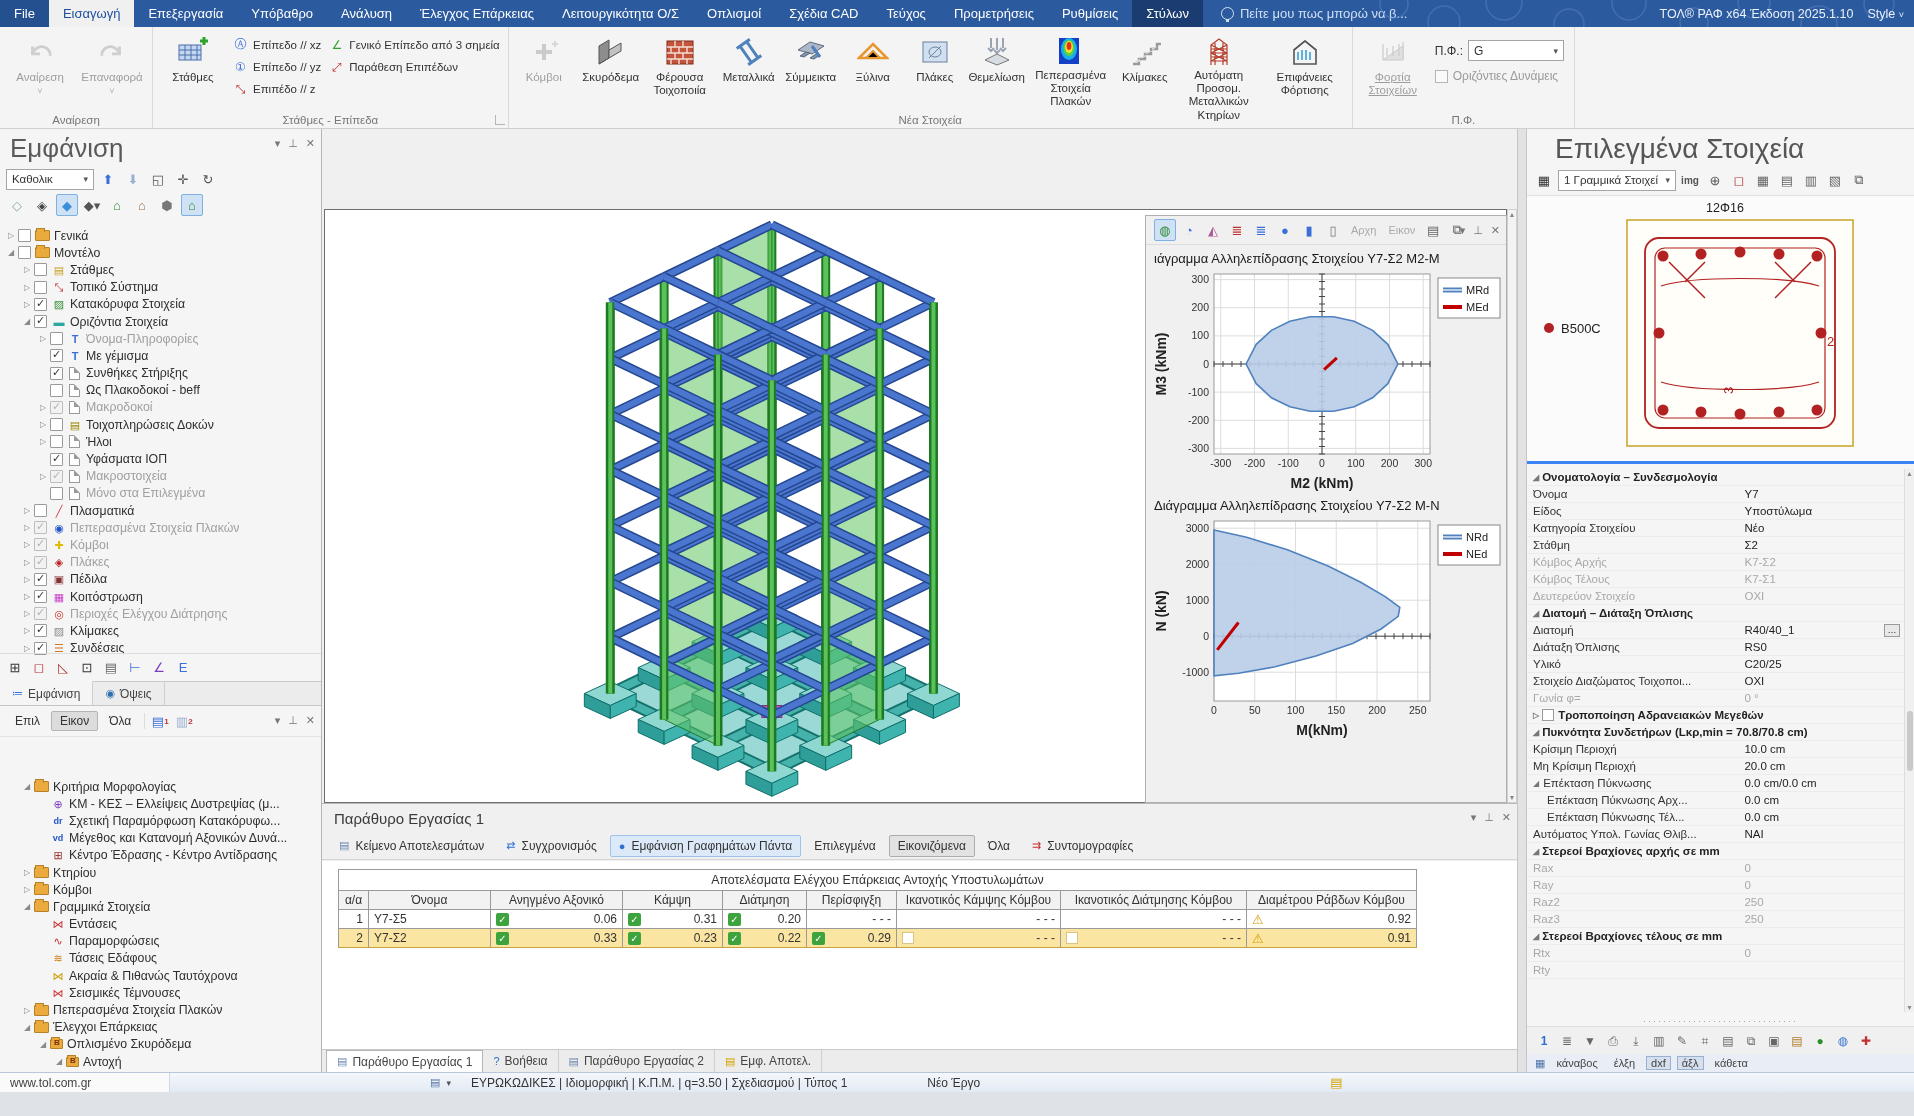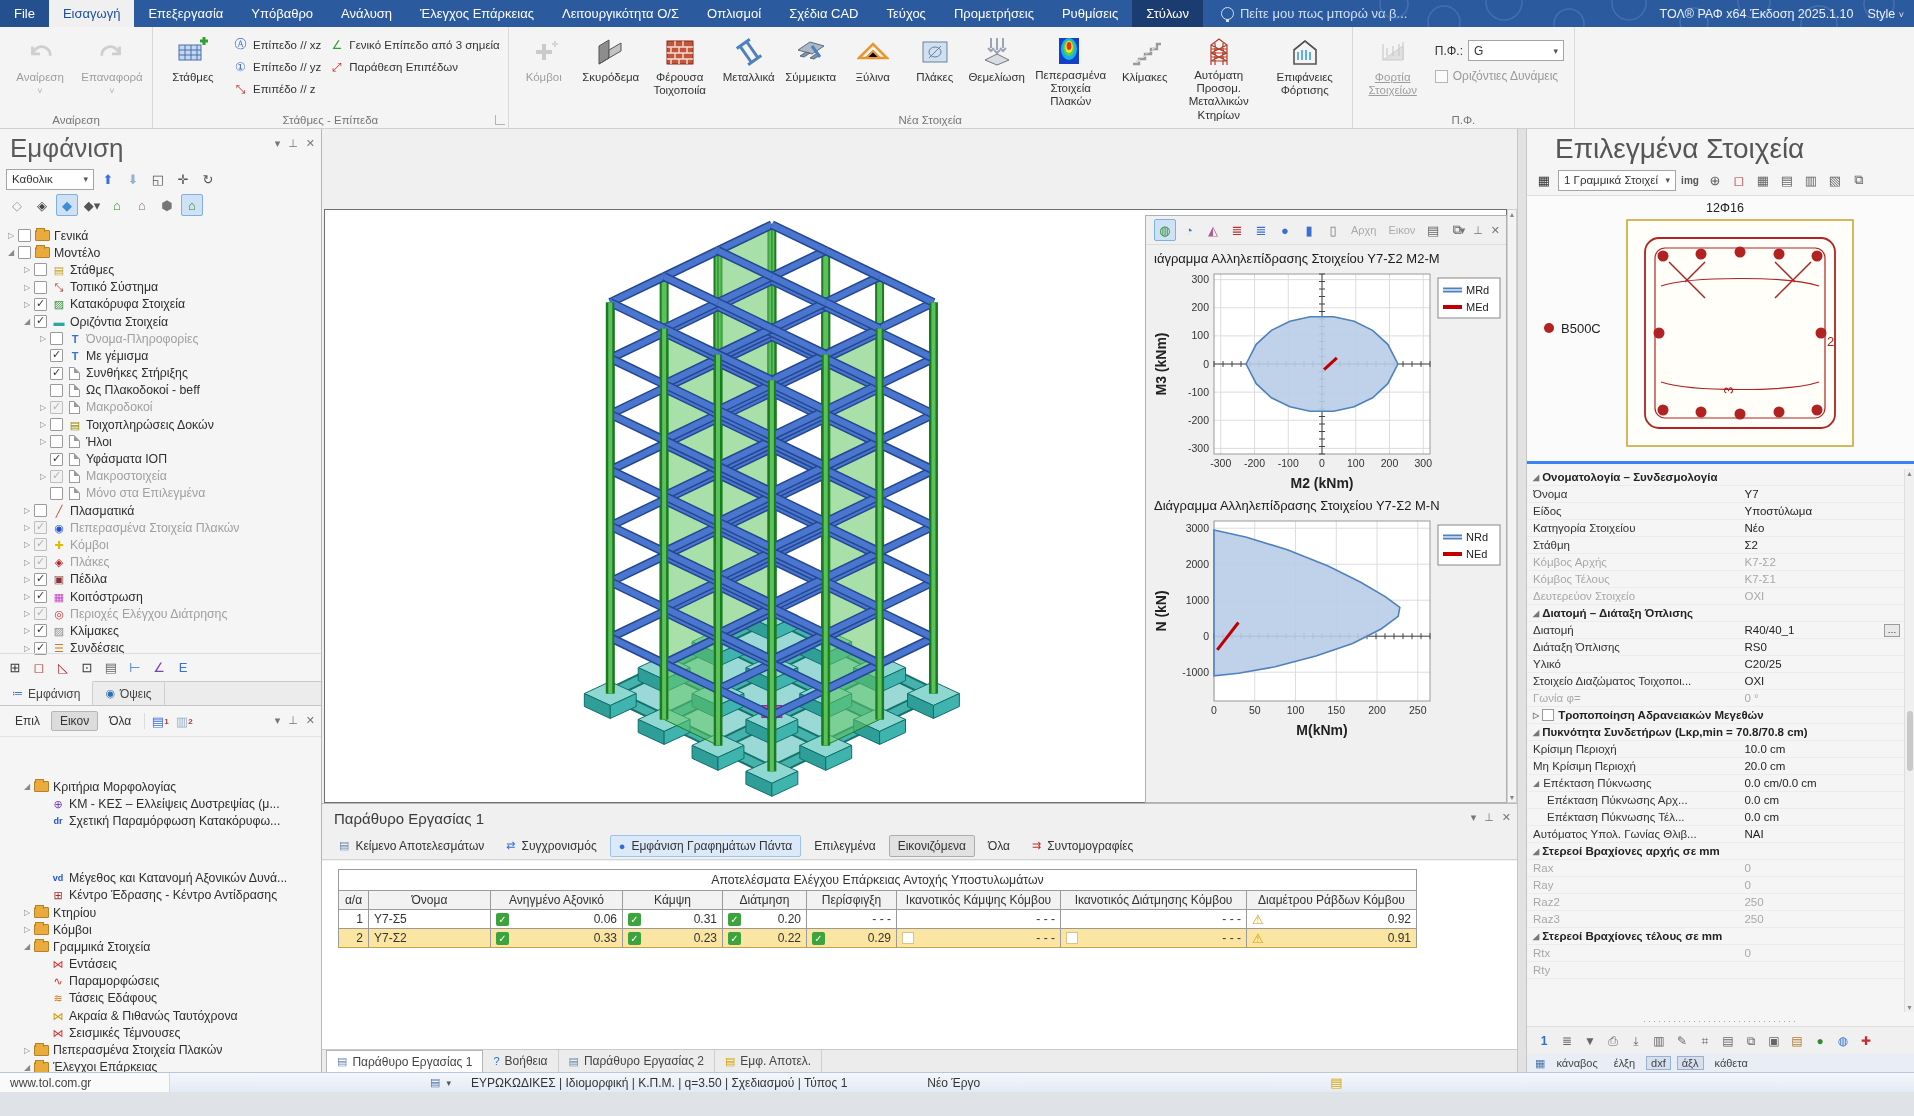--- a/index.html
+++ b/index.html
@@ -654,21 +654,21 @@
           <div class="trow" style="padding-left: 32px;">
             <span class="arr"></span>
             <span class="ticn" style="color: rgb(122, 63, 191);">⊕</span>
             <span class="lbl">ΚΜ - ΚΕΣ – Ελλείψεις Δυστρεψίας (μ...</span>
           </div>
           <div class="trow" style="padding-left: 32px;">
             <span class="arr"></span>
             <span class="ticn" style="color: rgb(34, 85, 204); font-size: 9px; font-weight: bold;">dr</span>
             <span class="lbl">Σχετική Παραμόρφωση Κατακόρυφω...</span>
           </div>
-          <div class="trow" style="padding-left: 32px; margin-top: 40px;">
+          <div class="trow" style="padding-left: 32px;">
             <span class="arr"></span>
             <span class="ticn" style="color: rgb(34, 85, 204); font-size: 9px; font-weight: bold;">vd</span>
             <span class="lbl">Μέγεθος και Κατανομή Αξονικών Δυνά...</span>
           </div>
           <div class="trow" style="padding-left: 32px;">
             <span class="arr"></span>
             <span class="ticn" style="color: rgb(153, 51, 51);">⊞</span>
             <span class="lbl">Κέντρο Έδρασης - Κέντρο Αντίδρασης</span>
           </div>
           <div class="trow" style="padding-left: 16px;">

